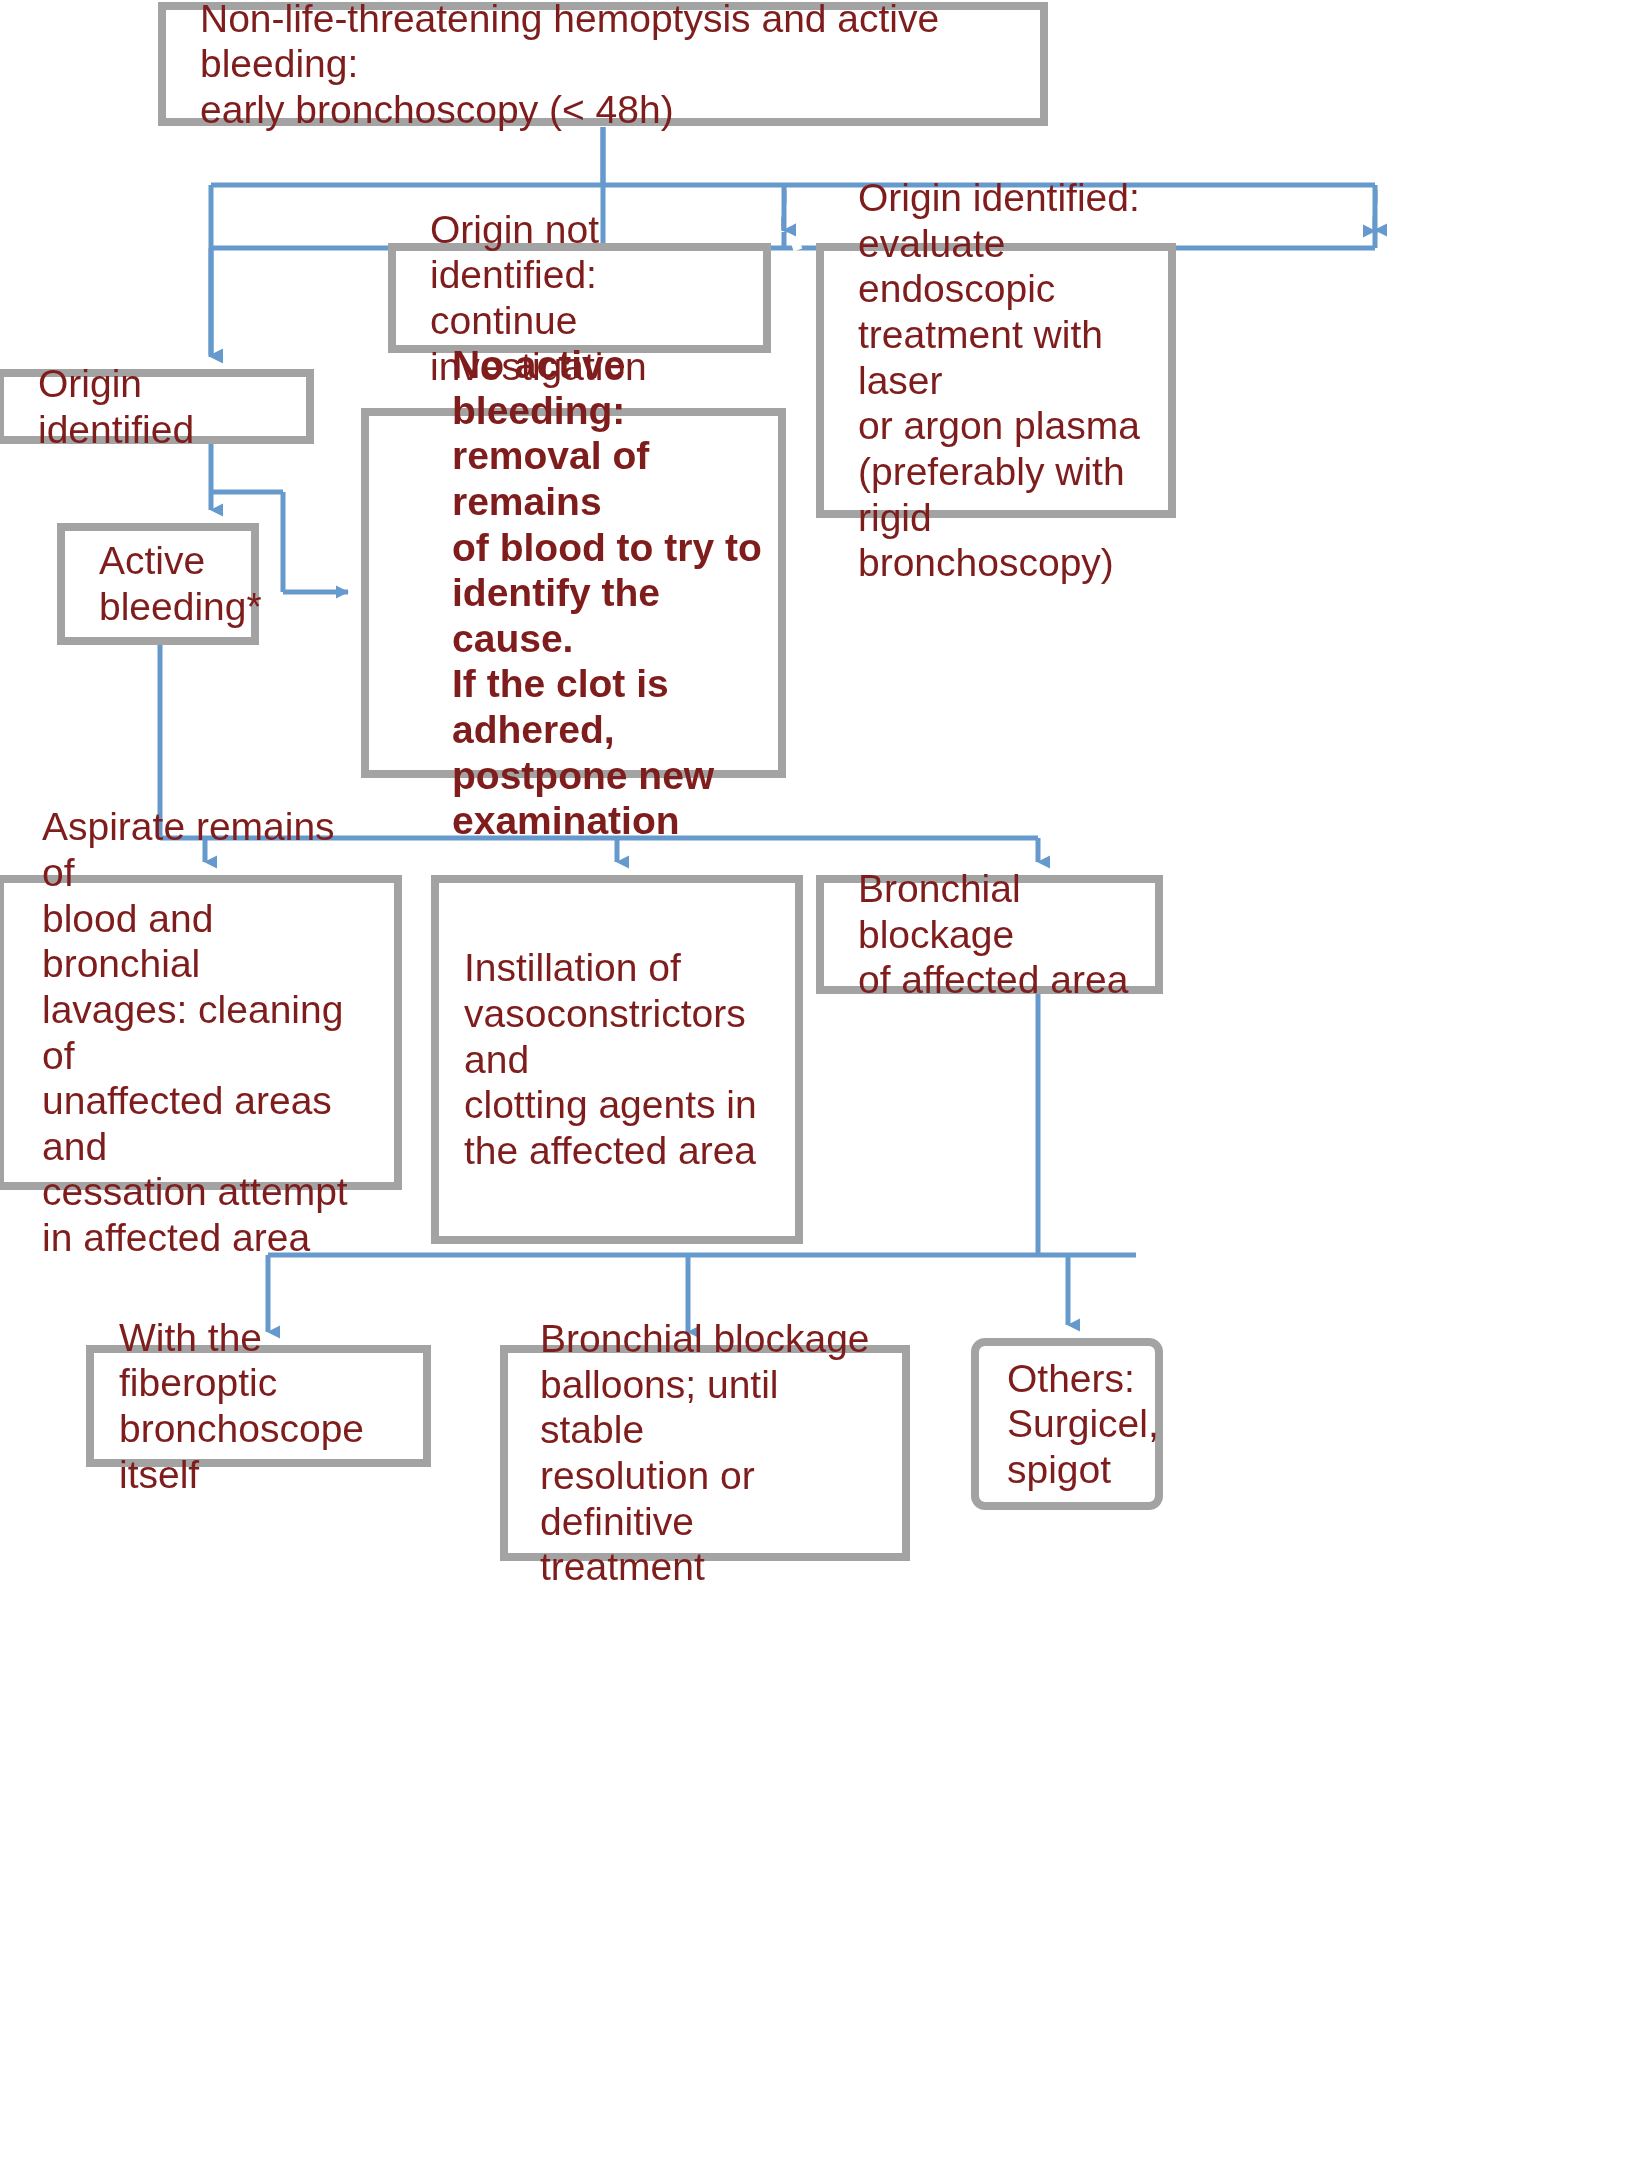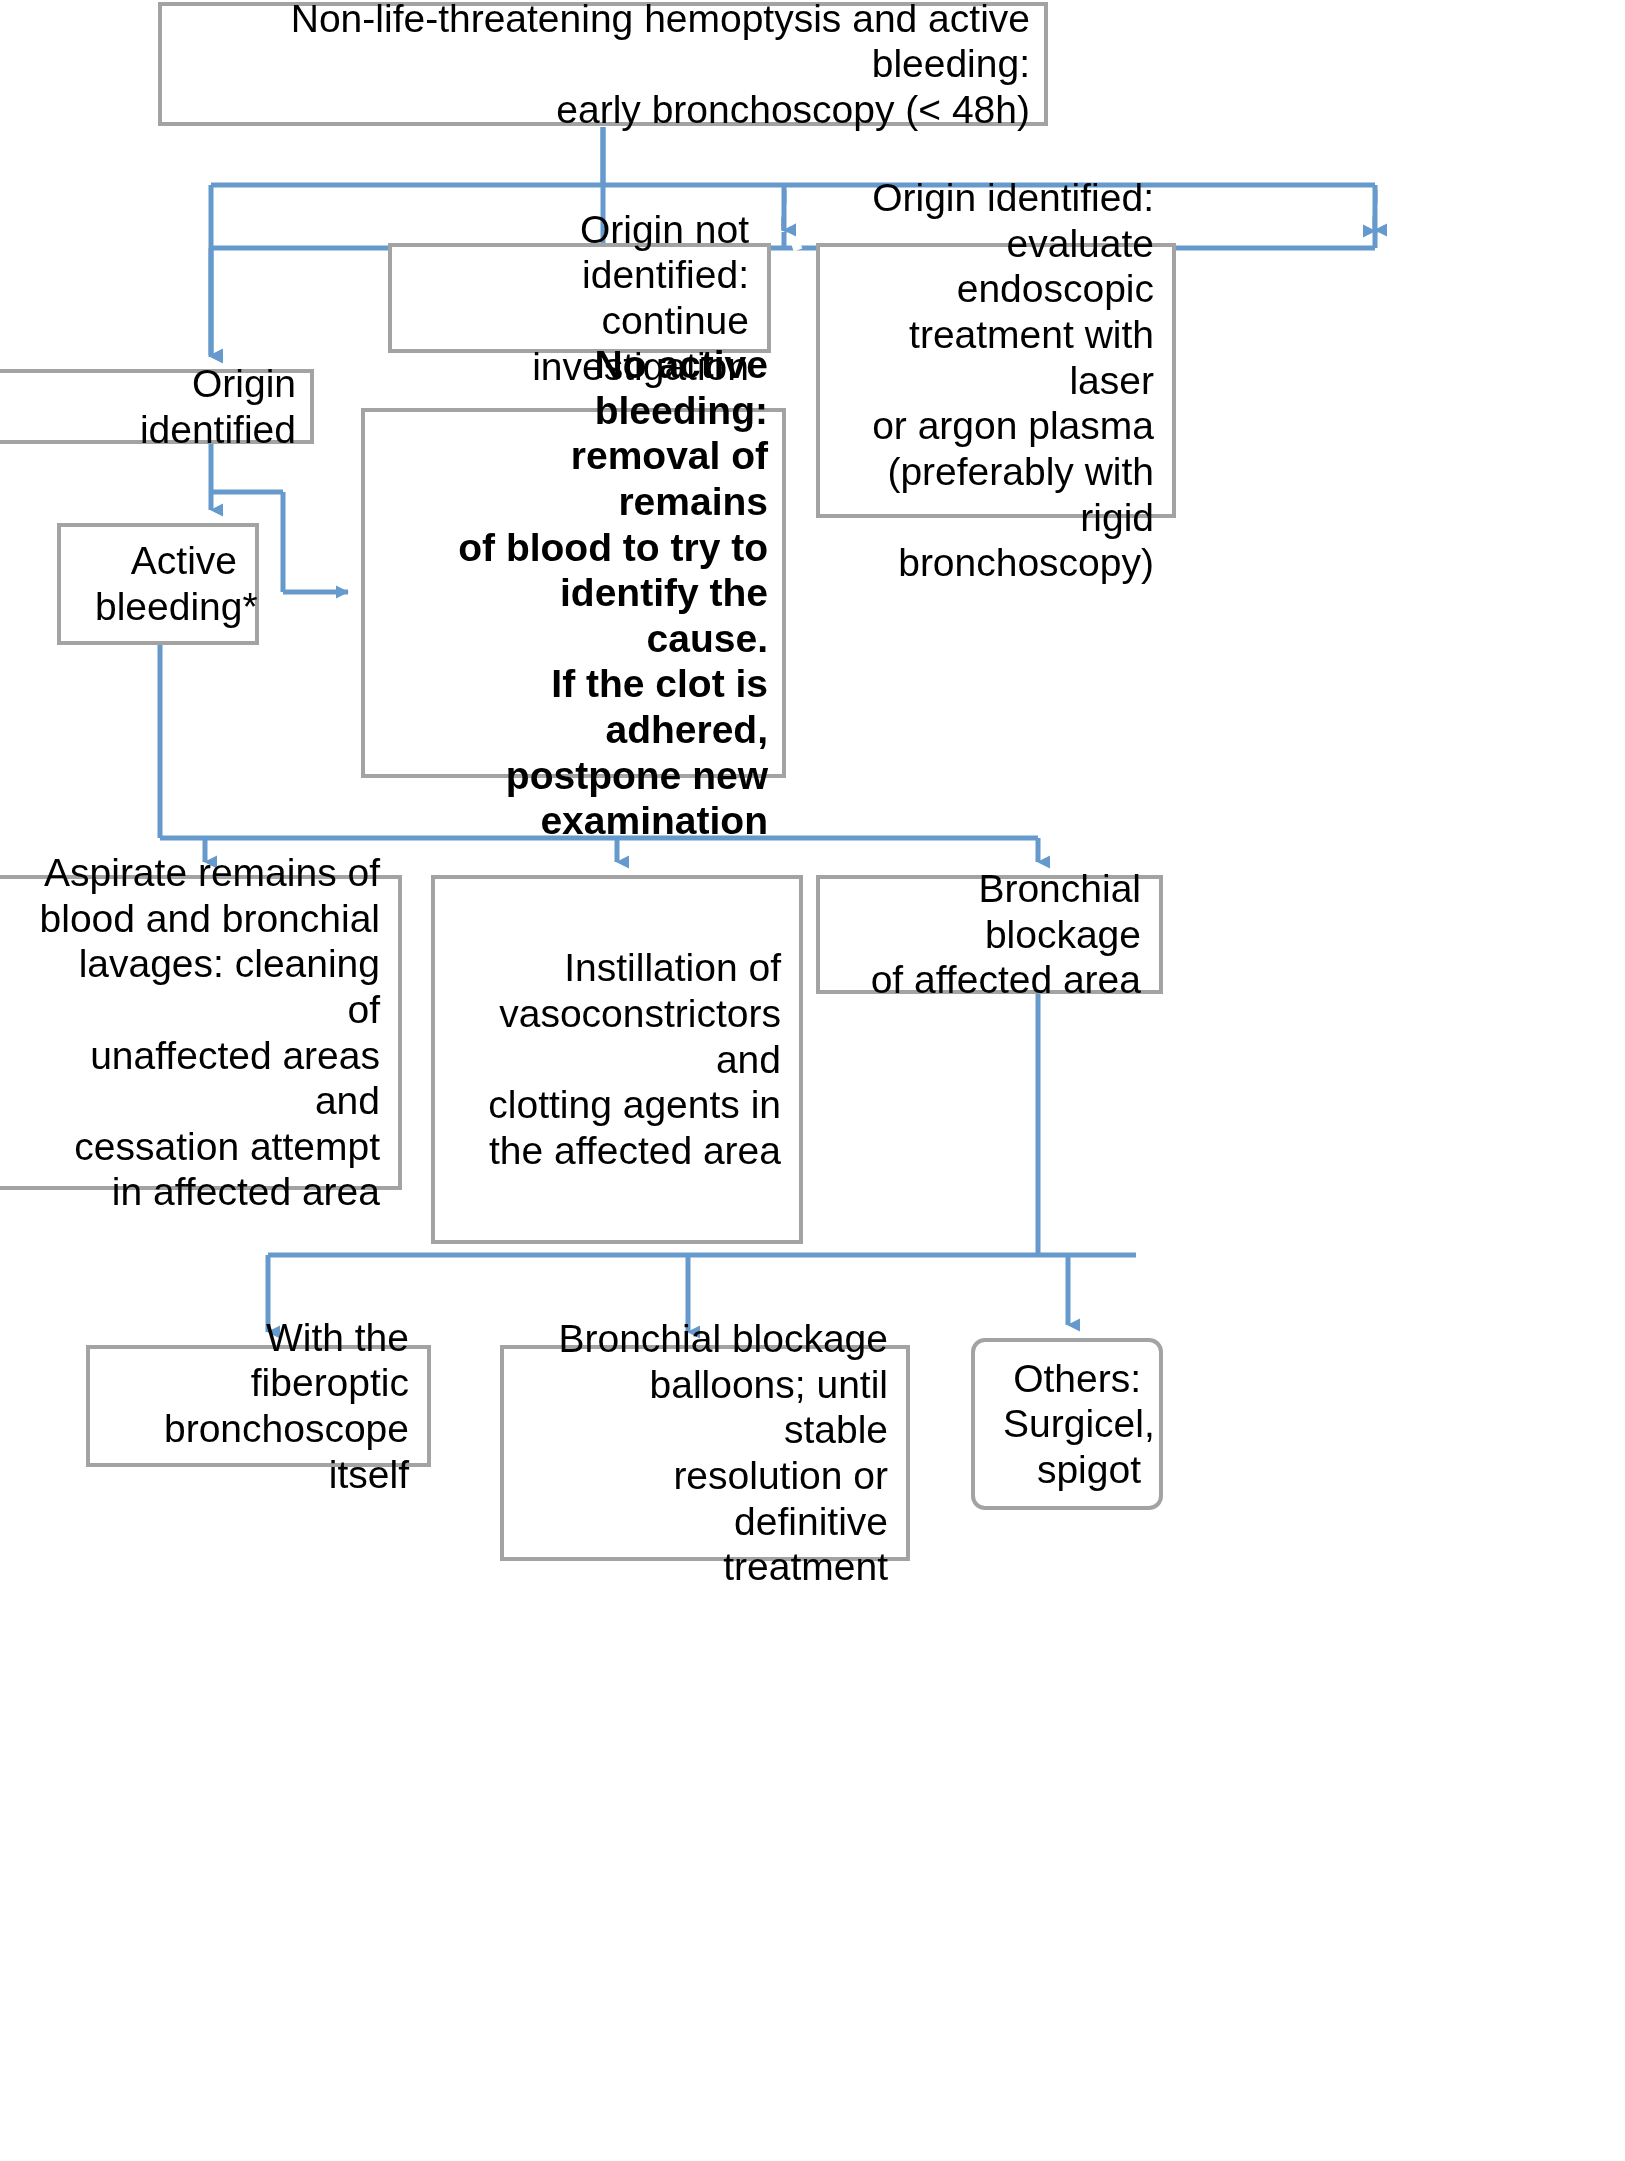--- a/index.html
+++ b/index.html
@@ -20,30 +20,29 @@
     position: absolute;
     left: 0;
     top: 0;
     width: 1625px;
     height: 2161px;
     pointer-events: none;
   }
   .node {
     position: absolute;
     box-sizing: border-box;
-    border: 4px solid #a3a3a3;
+    border: 8px solid #a3a3a3;
     background: #ffffff;
-    color: #000000;
+    color: #7f1d1d;
     font-size: 39px;
     line-height: 1.17;
     display: flex;
     align-items: center;
     white-space: pre-line;
     z-index: 2;
-    text-align: right;
   }
   .node .txt {
     display: block;
     width: 100%;
     white-space: pre-line;
   }
   .pad-l { padding-left: 34px; padding-right: 14px; }
   .pad-c { padding-left: 34px; padding-right: 18px; }
 
   

